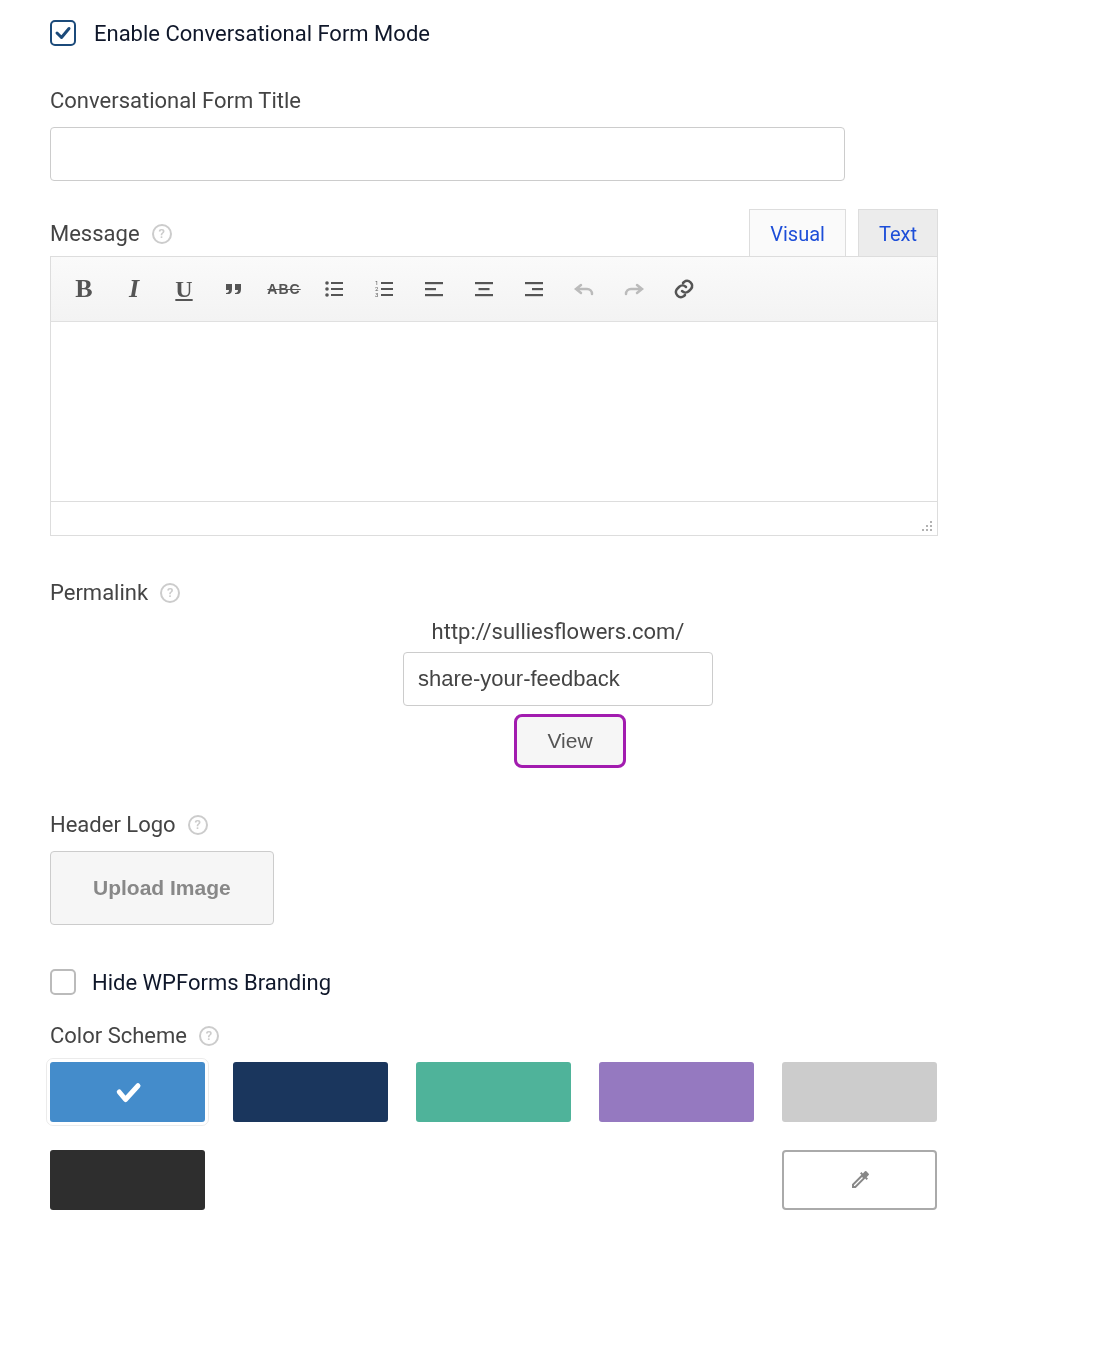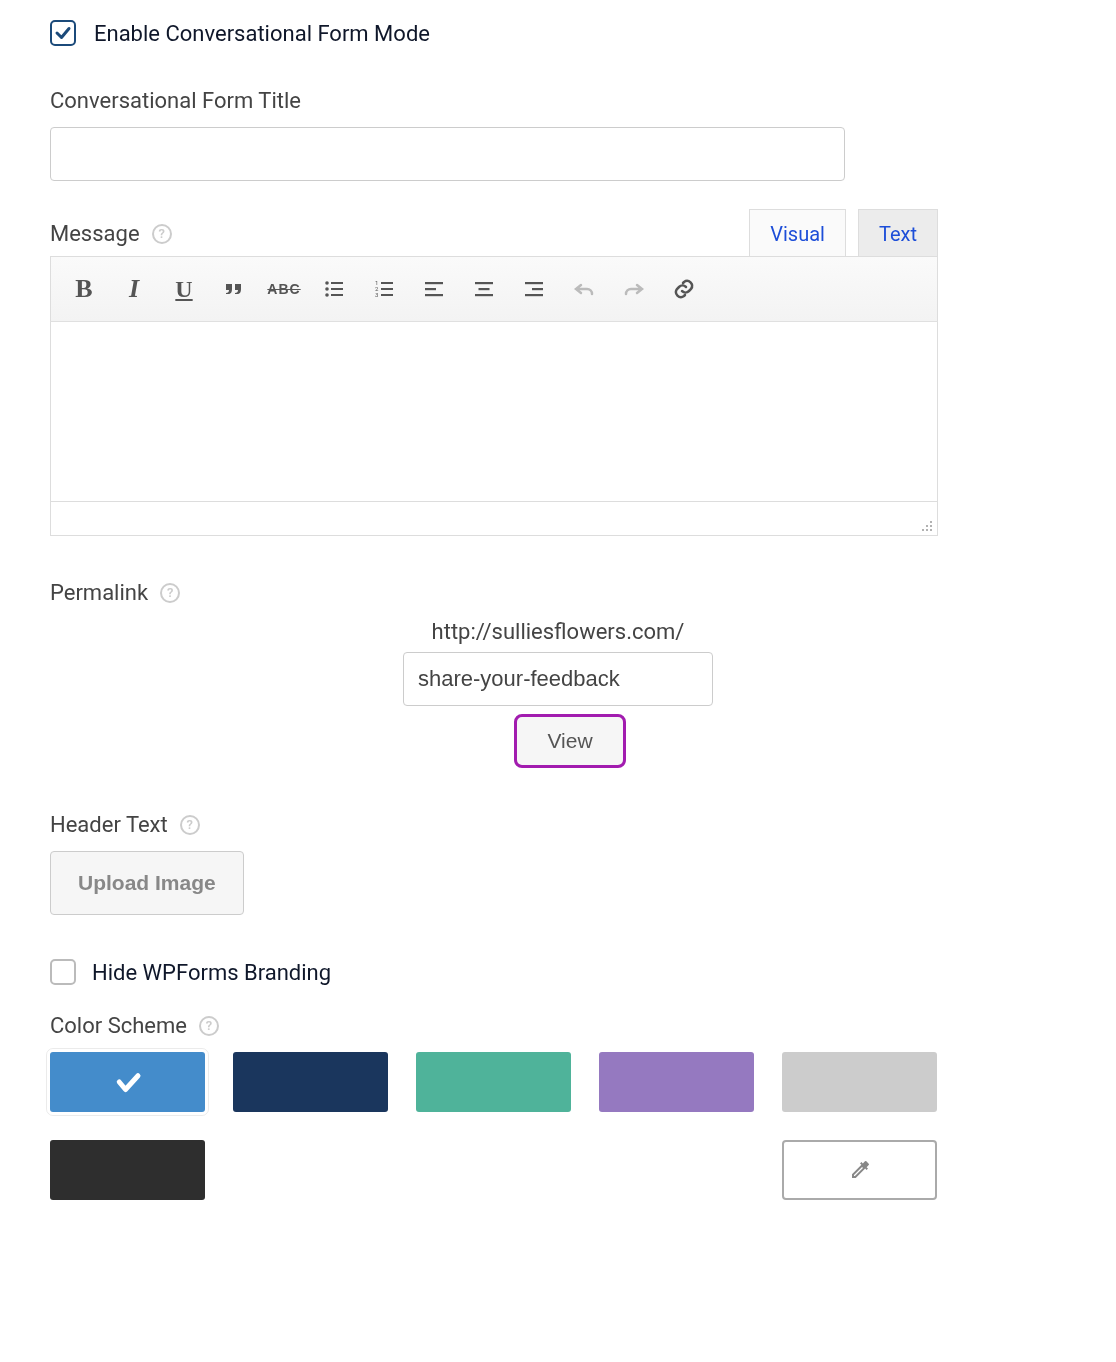--- a/index.html
+++ b/index.html
@@ -180,22 +180,22 @@
     height: 54px;
     padding: 0 30px;
     background: #f6f6f6;
     border: 3px solid #a21caf;
     border-radius: 8px;
     font-size: 21px;
     color: #555;
     cursor: pointer;
   }
   .upload-btn {
-    height: 64px;
-    padding: 0 27px;
+    height: 74px;
+    padding: 0 42px;
     background: #f6f6f6;
     border: 1px solid #ccc;
     border-radius: 4px;
     font-size: 21px;
     color: #888;
     font-weight: 600;
     cursor: pointer;
     margin-bottom: 44px;
   }
   .color-grid {
@@ -363,21 +363,21 @@
   <span class="help-icon">?</span>
 </div>
 <div class="permalink-row">
   <span class="permalink-base">http://sulliesflowers.com/</span>
   <input type="text" class="permalink-input" value="share-your-feedback" style="">
   <button class="view-btn">View</button>
 </div>
 
 
 <div class="field-label-row">
-  <span class="field-label">Header Text</span>
+  <span class="field-label">Header Logo</span>
   <span class="help-icon">?</span>
 </div>
 <button class="upload-btn">Upload Image</button>
 
 
 <div class="checkbox-row tight">
   <div class="checkbox unchecked"></div>
   <span class="checkbox-label">Hide WPForms Branding</span>
 </div>
 

